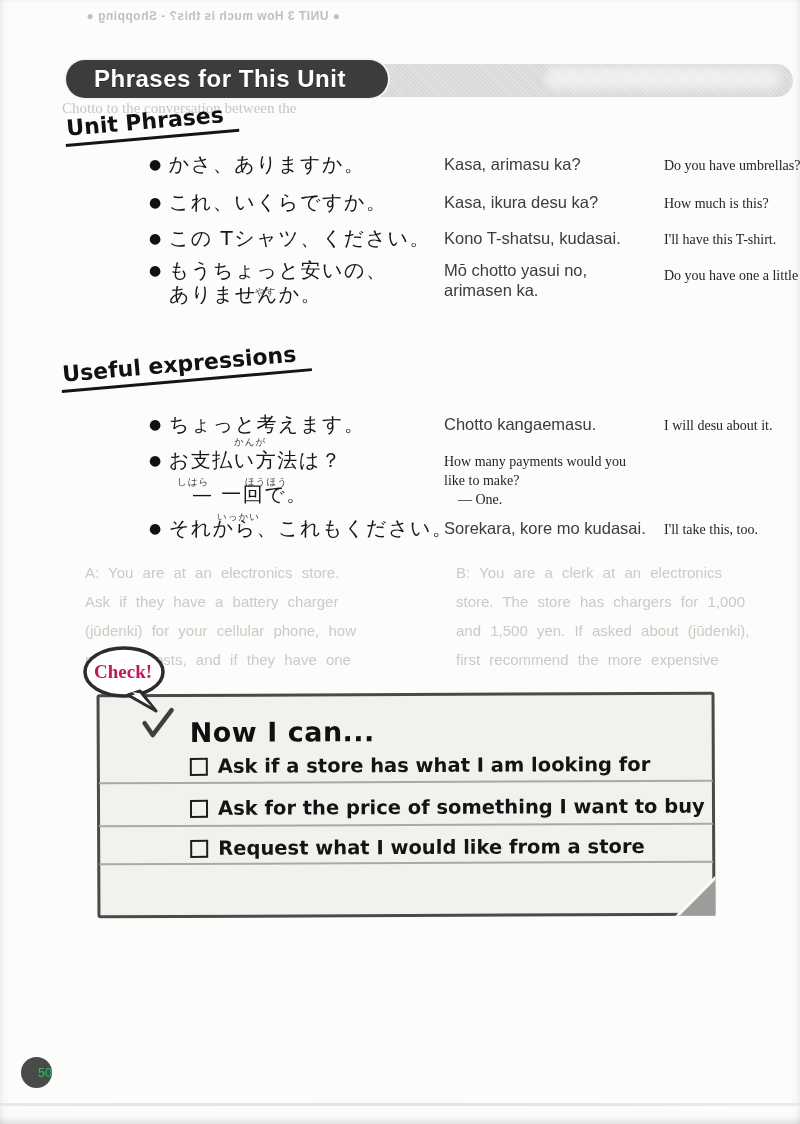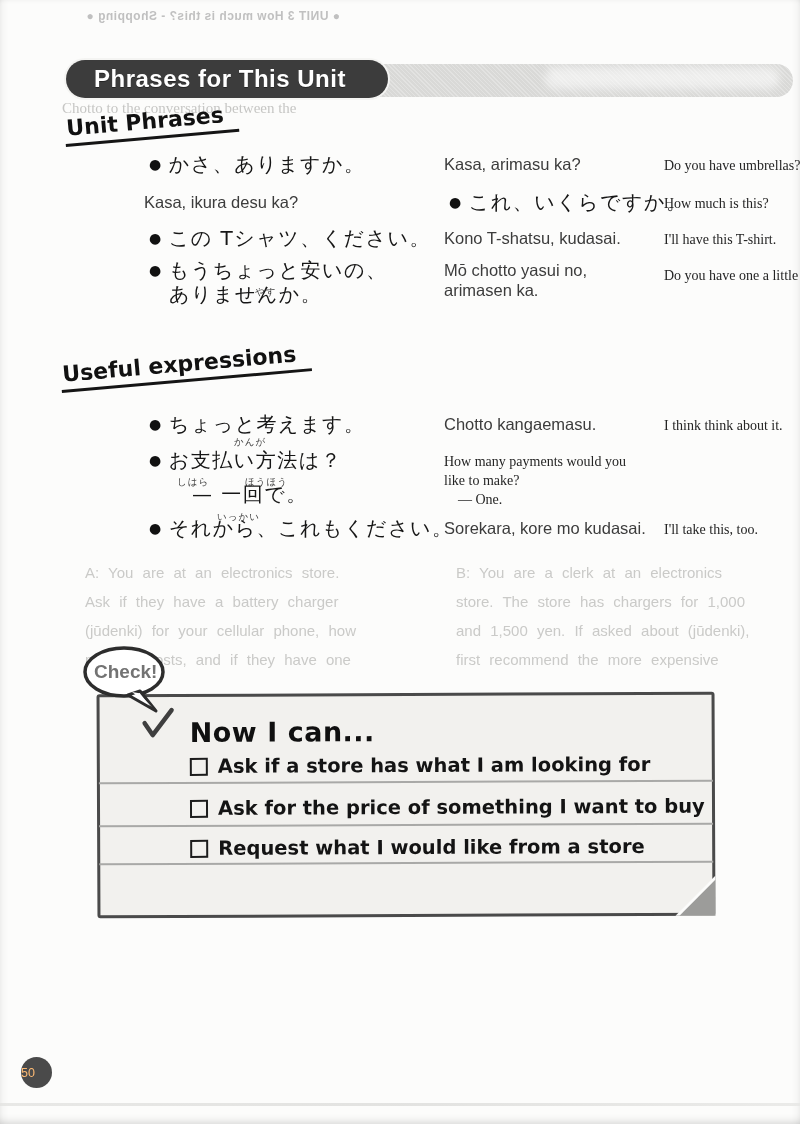--- a/index.html
+++ b/index.html
@@ -49,42 +49,42 @@
     color:#161616;white-space:nowrap;line-height:25px;padding-left:5px;}
   .bullet{font-size:14px;margin-right:6px;vertical-align:2px;color:#111;}
   .furi{position:absolute;font-size:9.5px;letter-spacing:1px;color:#3a3a3a;white-space:nowrap;}
   .jp2{position:absolute;white-space:nowrap;}
   .romaji{font-size:16.5px;color:#3c3c3c;line-height:20px;padding-top:2px;white-space:nowrap;}
   .en{font-family:"Liberation Serif",serif;font-size:14px;color:#242424;
     line-height:19px;padding-top:4px;white-space:nowrap;}
   
   .check-bubble{position:absolute;left:82px;top:645px;z-index:6;width:95px;height:72px;}
   .check-bubble .bubble-label{position:absolute;left:12px;top:16px;font-size:19px;
-    font-weight:bold;font-family:Liberation Sans, sans-serif;color:#737373;}
+    font-weight:bold;font-family:Liberation Serif, serif;color:#be185d;}
   .note-box{position:absolute;left:97px;top:693px;width:618px;height:224px;z-index:5;
     background:#f2f1ee;border:3px solid #4a4a4a;border-radius:3px;
     box-sizing:border-box;transform:rotate(-.25deg);}
   .note-line{position:absolute;left:-1px;right:-1px;height:2px;background:#a9a9a7;
     box-shadow:0 3px 0 -1px rgba(169,169,167,.45);}
   .checkmark{position:absolute;left:40px;top:8px;}
   .note-title{position:absolute;left:90px;top:20px;font-family:"DejaVu Sans",sans-serif;
     font-weight:800;font-size:27px;color:#101010;letter-spacing:.5px;}
   .note-item{position:absolute;left:90px;font-family:"DejaVu Sans",sans-serif;
     font-weight:600;font-size:19.5px;color:#141414;white-space:nowrap;
     display:flex;align-items:center;}
   .checkbox{display:inline-block;width:14px;height:14px;border:2px solid #1c1c1c;
     margin-right:10px;background:transparent;flex:0 0 auto;}
   .fold-corner{position:absolute;right:-3px;bottom:-3px;width:0;height:0;
     border-bottom:36px solid #9c9c9a;border-left:36px solid transparent;}
   .fold-cut{position:absolute;right:-3px;bottom:-3px;width:0;height:0;
     border-bottom:40px solid #fcfcfb;border-left:40px solid transparent;}
   
   .page-num{position:absolute;left:21px;top:1057px;width:31px;height:31px;z-index:2;
     background:#4a4a4a;border-radius:50%;display:flex;align-items:center;
-    justify-content:flex-start;color:#fdba74;font-size:12.5px;}
+    justify-content:flex-end;color:#22c55e;font-size:12.5px;}
   .bottom-edge{position:absolute;left:0;right:0;top:1103px;height:3px;
     background:linear-gradient(to right,#e3e3e1,#dcdcda 50%,#e6e6e4);opacity:.8;}
 </style>
 </head>
 <body>
 
 <div class="page">
 
   <div class="ghost ghost-top">● UNIT 3  How much is this? - Shopping ●</div>
   <div class="ghost ghost-listen">Chotto to the conversation between the</div>
@@ -111,22 +111,22 @@
     <span>Unit Phrases</span>
   </div>
 
   <div class="row" style="top:152px;height:36px">
     <div class="cell jp"><span class="bullet">●</span><span>かさ、ありますか。</span></div>
     <div class="cell romaji">Kasa, arimasu ka?</div>
     <div class="cell en">Do you have umbrellas?</div>
   </div>
 
   <div class="row" style="top:190px;height:34px">
+    <div class="cell jp"><span class="bullet">●</span><span>これ、いくらですか。</span></div>
     <div class="cell romaji">Kasa, ikura desu ka?</div>
-    <div class="cell jp"><span class="bullet">●</span><span>これ、いくらですか。</span></div>
     <div class="cell en">How much is this?</div>
   </div>
 
   <div class="row" style="top:226px;height:32px">
     <div class="cell jp"><span class="bullet">●</span><span>この Tシャツ、ください。</span></div>
     <div class="cell romaji">Kono T-shatsu, kudasai.</div>
     <div class="cell en">I'll have this T-shirt.</div>
   </div>
 
   <div class="row" style="top:258px;height:90px">
@@ -145,21 +145,21 @@
   <div class="hand-label useful-label">
     <span>Useful expressions</span>
   </div>
 
   <div class="row" style="top:412px;height:36px">
     <div class="cell jp">
       <span class="bullet">●</span><span>ちょっと考えます。</span>
       <span class="furi" style="left:90px;top:17px">かんが</span>
     </div>
     <div class="cell romaji">Chotto kangaemasu.</div>
-    <div class="cell en">I think think about it.</div>
+    <div class="cell en">I will desu about it.</div>
   </div>
 
   <div class="row" style="top:448px;height:66px">
     <div class="cell jp">
       <span class="bullet">●</span><span>お支払い方法は？</span>
       <span class="furi" style="left:33px;top:21px">しはら</span>
       <span class="furi" style="left:101px;top:21px">ほうほう</span>
       <span class="jp2" style="left:48px;top:34px">— 一回で。</span>
       <span class="furi" style="left:73px;top:56px">いっかい</span>
     </div>

